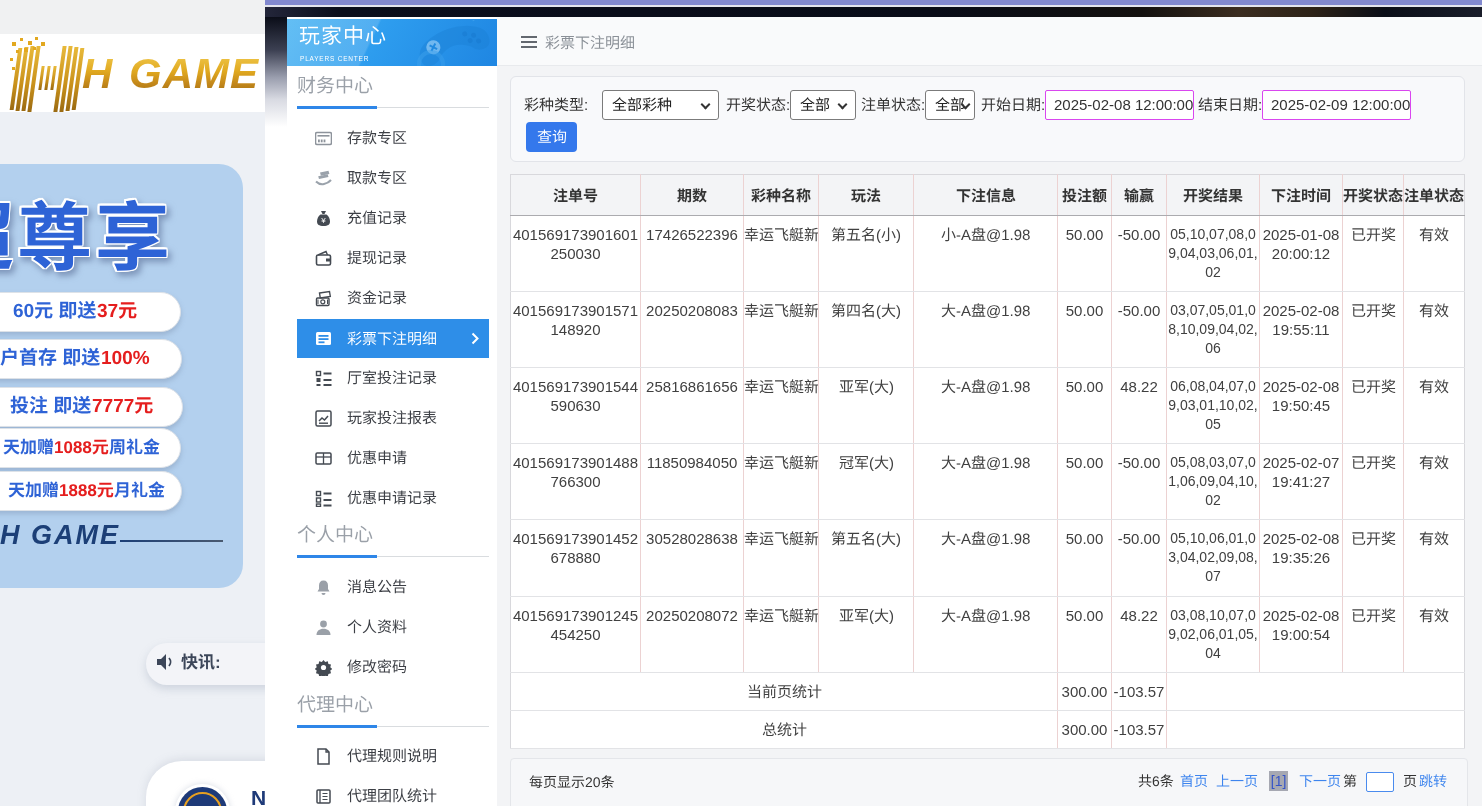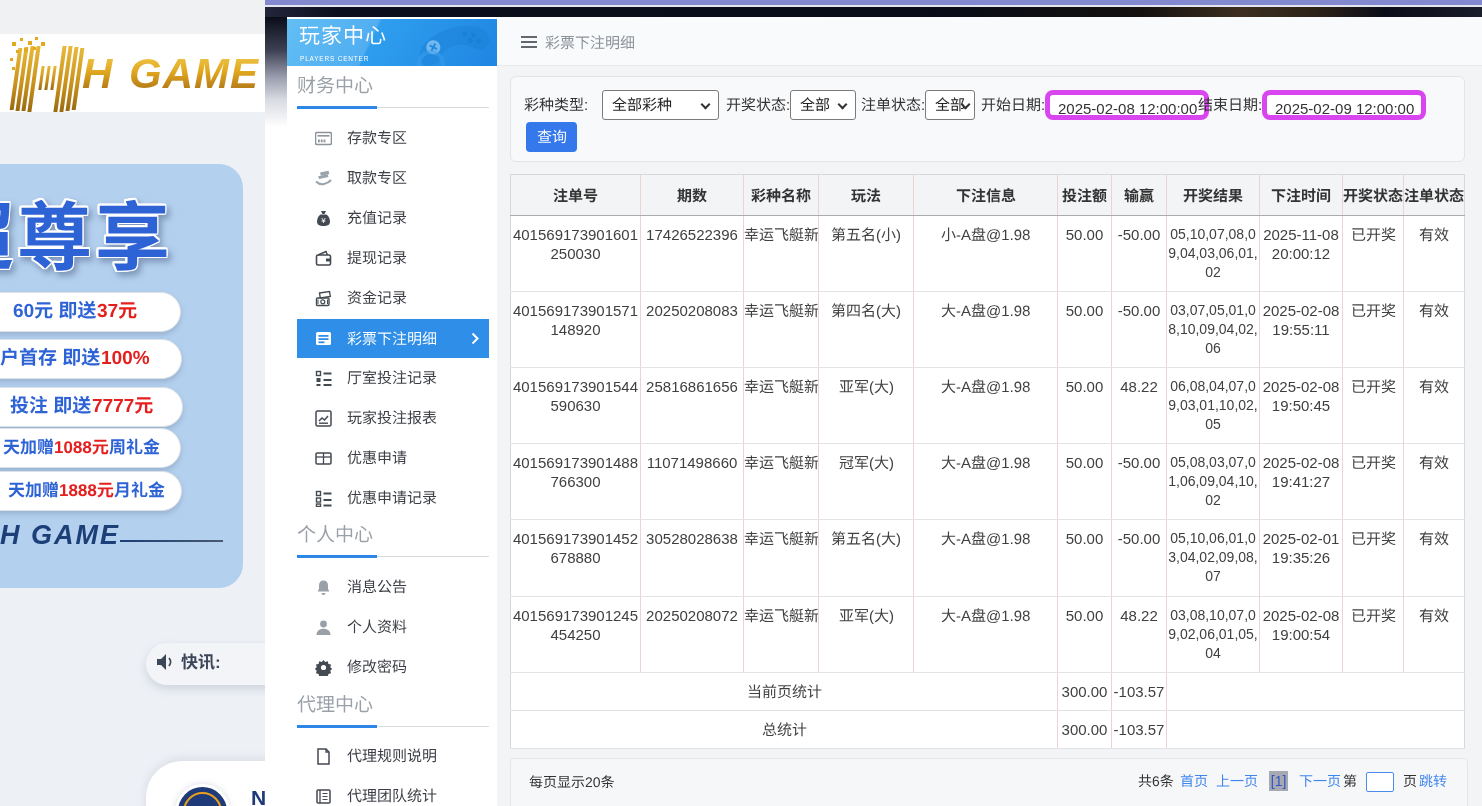--- a/index.html
+++ b/index.html
@@ -56,21 +56,21 @@
 .m-head { position:absolute; left:0; top:0; width:985px; height:49px; background:#f9fafb; border-bottom:1px solid #e8eaed; }
 .burger { position:absolute; left:24px; top:19px; width:16px; height:12px; }
 .burger span { display:block; height:2px; background:#63686f; margin-bottom:3px; }
 .m-title { position:absolute; left:48px; top:17px; font-size:15px; color:#8a9097; }
 
 
 .fbox { position:absolute; left:13px; top:59px; width:955px; height:86px; background:#f8f9fb; border:1px solid #e2e4e9; border-radius:6px; }
 .flabel { position:absolute; top:13px; height:30px; line-height:30px; font-size:15px; color:#333; }
 .fsel { position:absolute; top:13px; height:30px; background:#ffffff; border:1px solid #7b7b7b; border-radius:3px; font-size:15px; color:#222; line-height:28px; padding-left:9px; }
 .fsel .chev { position:absolute; right:9px; top:10px; width:7px; height:7px; border-right:2px solid #333; border-bottom:2px solid #333; transform:rotate(45deg); }
-.finp { position:absolute; top:13px; width:164px; height:30px; background:#ffffff; border:5px solid #d946ef; border-radius:8px; font-size:15px; color:#333; line-height:28px; padding-left:8px; white-space:nowrap; overflow:hidden; }
+.finp { position:absolute; top:13px; width:149px; height:30px; background:#ffffff; border:1px solid #d946ef; border-radius:2px; font-size:15px; color:#333; line-height:28px; padding-left:8px; white-space:nowrap; overflow:hidden; }
 .fbtn { position:absolute; left:15px; top:45px; width:51px; height:30px; background:#3478ec; border-radius:4px; color:#ffffff; font-size:15px; text-align:center; line-height:30px; }
 
 
 .tbl { position:absolute; left:13px; top:157px; width:955px; border-collapse:collapse; table-layout:fixed; background:#ffffff; font-size:15px; color:#404040; border:1px solid #d8d8dc; }
 .tbl th, .tbl td { border-right:1px solid #ecd2d2; border-bottom:1px solid #e2e3e6; text-align:center; overflow:hidden; white-space:nowrap; padding:0; }
 .tbl th { background:#f3f4f6; font-weight:bold; color:#333; height:41px; border-bottom:1px solid #ababaf; font-size:15px; }
 .tbl td { vertical-align:top; padding-top:9px; line-height:19px; height:76px; }
 .tbl td.wrap { white-space:normal; word-break:break-all; }
 .tbl .last { border-right:none; }
 .tbl tr.stat td { height:38px; padding-top:0; vertical-align:middle; }
@@ -830,21 +830,21 @@
                 <use href="#gn400_76d8" transform="translate(30,13) scale(0.015,-0.015)"></use>
                 <use href="#gl400_40" transform="translate(45,13) scale(0.0073,-0.0073)"></use>
                 <use href="#gl400_31" transform="translate(60.2271,13) scale(0.0073,-0.0073)"></use>
                 <use href="#gl400_2e" transform="translate(68.5693,13) scale(0.0073,-0.0073)"></use>
                 <use href="#gl400_39" transform="translate(72.7368,13) scale(0.0073,-0.0073)"></use>
                 <use href="#gl400_38" transform="translate(81.0791,13) scale(0.0073,-0.0073)"></use>
               </svg></td>
             <td>50.00</td>
             <td>-50.00</td>
             <td class="wrap res">05,10,07,08,09,04,03,06,01,02</td>
-            <td class="tm">2025-11-08 20:00:12</td>
+            <td class="tm">2025-01-08 20:00:12</td>
             <td><svg style="vertical-align:-3px;" width="45" height="16" viewBox="0 0 45 16" fill="#404040">
                 <use href="#gn400_5df2" transform="translate(0,13) scale(0.015,-0.015)"></use>
                 <use href="#gn400_5f00" transform="translate(15,13) scale(0.015,-0.015)"></use>
                 <use href="#gn400_5956" transform="translate(30,13) scale(0.015,-0.015)"></use>
               </svg></td>
             <td class="last"><svg style="vertical-align:-3px;" width="30" height="16" viewBox="0 0 30 16" fill="#404040">
                 <use href="#gn400_6709" transform="translate(0,13) scale(0.015,-0.015)"></use>
                 <use href="#gn400_6548" transform="translate(15,13) scale(0.015,-0.015)"></use>
               </svg></td>
           </tr>
@@ -928,21 +928,21 @@
                 <use href="#gn400_5f00" transform="translate(15,13) scale(0.015,-0.015)"></use>
                 <use href="#gn400_5956" transform="translate(30,13) scale(0.015,-0.015)"></use>
               </svg></td>
             <td class="last"><svg style="vertical-align:-3px;" width="30" height="16" viewBox="0 0 30 16" fill="#404040">
                 <use href="#gn400_6709" transform="translate(0,13) scale(0.015,-0.015)"></use>
                 <use href="#gn400_6548" transform="translate(15,13) scale(0.015,-0.015)"></use>
               </svg></td>
           </tr>
       <tr>
             <td class="wrap">401569173901488766300</td>
-            <td>11071498660</td>
+            <td>11850984050</td>
             <td><svg style="vertical-align:-3px;" width="75" height="16" viewBox="0 0 75 16" fill="#404040">
                 <use href="#gn400_5e78" transform="translate(0,13) scale(0.015,-0.015)"></use>
                 <use href="#gn400_8fd0" transform="translate(15,13) scale(0.015,-0.015)"></use>
                 <use href="#gn400_98de" transform="translate(30,13) scale(0.015,-0.015)"></use>
                 <use href="#gn400_8247" transform="translate(45,13) scale(0.015,-0.015)"></use>
                 <use href="#gn400_65b0" transform="translate(60,13) scale(0.015,-0.015)"></use>
               </svg></td>
             <td><svg style="vertical-align:-5px;" width="55" height="18" viewBox="0 0 55 18" fill="#404040">
                 <use href="#gn400_51a0" transform="translate(0,13) scale(0.015,-0.015)"></use>
                 <use href="#gn400_519b" transform="translate(15,13) scale(0.015,-0.015)"></use>
@@ -957,21 +957,21 @@
                 <use href="#gn400_76d8" transform="translate(30,13) scale(0.015,-0.015)"></use>
                 <use href="#gl400_40" transform="translate(45,13) scale(0.0073,-0.0073)"></use>
                 <use href="#gl400_31" transform="translate(60.2271,13) scale(0.0073,-0.0073)"></use>
                 <use href="#gl400_2e" transform="translate(68.5693,13) scale(0.0073,-0.0073)"></use>
                 <use href="#gl400_39" transform="translate(72.7368,13) scale(0.0073,-0.0073)"></use>
                 <use href="#gl400_38" transform="translate(81.0791,13) scale(0.0073,-0.0073)"></use>
               </svg></td>
             <td>50.00</td>
             <td>-50.00</td>
             <td class="wrap res">05,08,03,07,01,06,09,04,10,02</td>
-            <td class="tm">2025-02-08 19:41:27</td>
+            <td class="tm">2025-02-07 19:41:27</td>
             <td><svg style="vertical-align:-3px;" width="45" height="16" viewBox="0 0 45 16" fill="#404040">
                 <use href="#gn400_5df2" transform="translate(0,13) scale(0.015,-0.015)"></use>
                 <use href="#gn400_5f00" transform="translate(15,13) scale(0.015,-0.015)"></use>
                 <use href="#gn400_5956" transform="translate(30,13) scale(0.015,-0.015)"></use>
               </svg></td>
             <td class="last"><svg style="vertical-align:-3px;" width="30" height="16" viewBox="0 0 30 16" fill="#404040">
                 <use href="#gn400_6709" transform="translate(0,13) scale(0.015,-0.015)"></use>
                 <use href="#gn400_6548" transform="translate(15,13) scale(0.015,-0.015)"></use>
               </svg></td>
           </tr>
@@ -1000,21 +1000,21 @@
                 <use href="#gn400_76d8" transform="translate(30,13) scale(0.015,-0.015)"></use>
                 <use href="#gl400_40" transform="translate(45,13) scale(0.0073,-0.0073)"></use>
                 <use href="#gl400_31" transform="translate(60.2271,13) scale(0.0073,-0.0073)"></use>
                 <use href="#gl400_2e" transform="translate(68.5693,13) scale(0.0073,-0.0073)"></use>
                 <use href="#gl400_39" transform="translate(72.7368,13) scale(0.0073,-0.0073)"></use>
                 <use href="#gl400_38" transform="translate(81.0791,13) scale(0.0073,-0.0073)"></use>
               </svg></td>
             <td>50.00</td>
             <td>-50.00</td>
             <td class="wrap res">05,10,06,01,03,04,02,09,08,07</td>
-            <td class="tm">2025-02-01 19:35:26</td>
+            <td class="tm">2025-02-08 19:35:26</td>
             <td><svg style="vertical-align:-3px;" width="45" height="16" viewBox="0 0 45 16" fill="#404040">
                 <use href="#gn400_5df2" transform="translate(0,13) scale(0.015,-0.015)"></use>
                 <use href="#gn400_5f00" transform="translate(15,13) scale(0.015,-0.015)"></use>
                 <use href="#gn400_5956" transform="translate(30,13) scale(0.015,-0.015)"></use>
               </svg></td>
             <td class="last"><svg style="vertical-align:-3px;" width="30" height="16" viewBox="0 0 30 16" fill="#404040">
                 <use href="#gn400_6709" transform="translate(0,13) scale(0.015,-0.015)"></use>
                 <use href="#gn400_6548" transform="translate(15,13) scale(0.015,-0.015)"></use>
               </svg></td>
           </tr>

